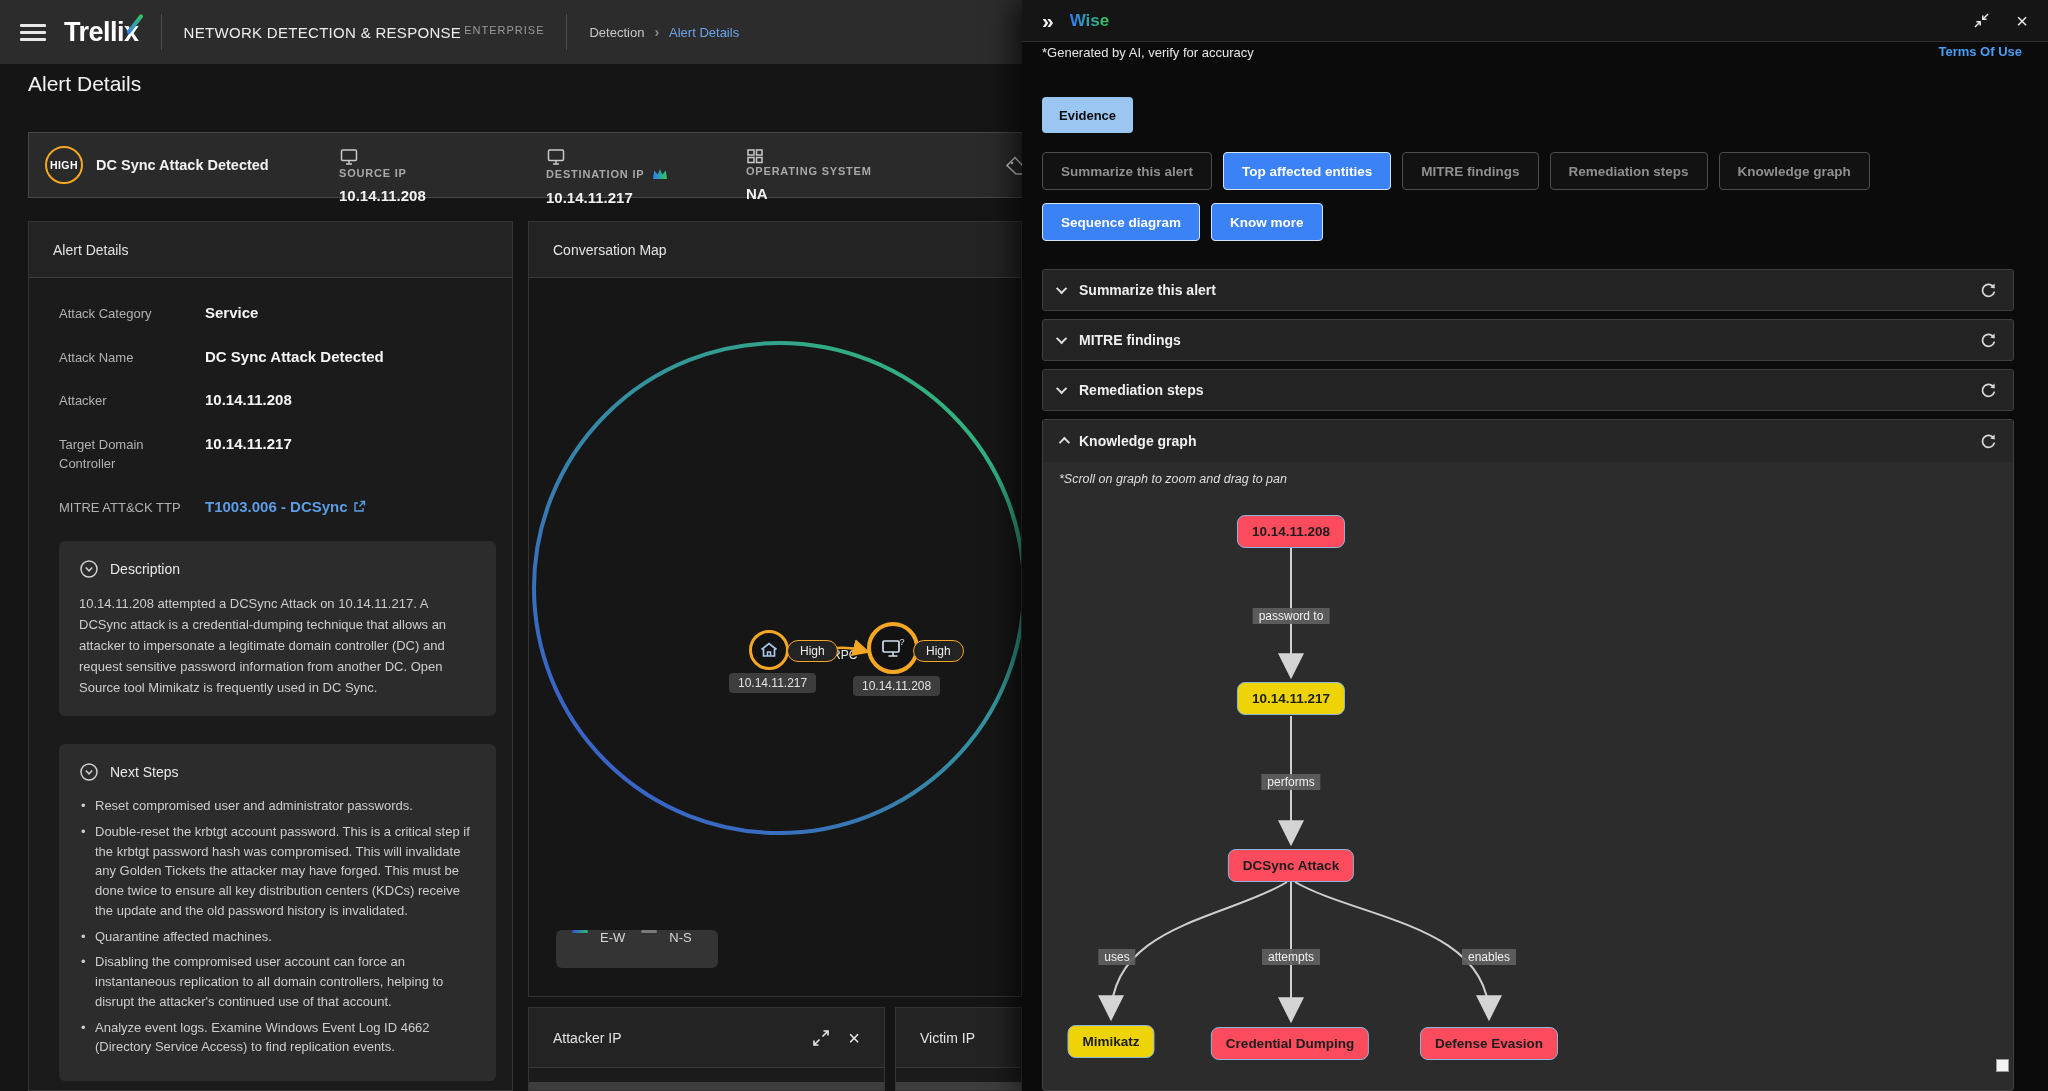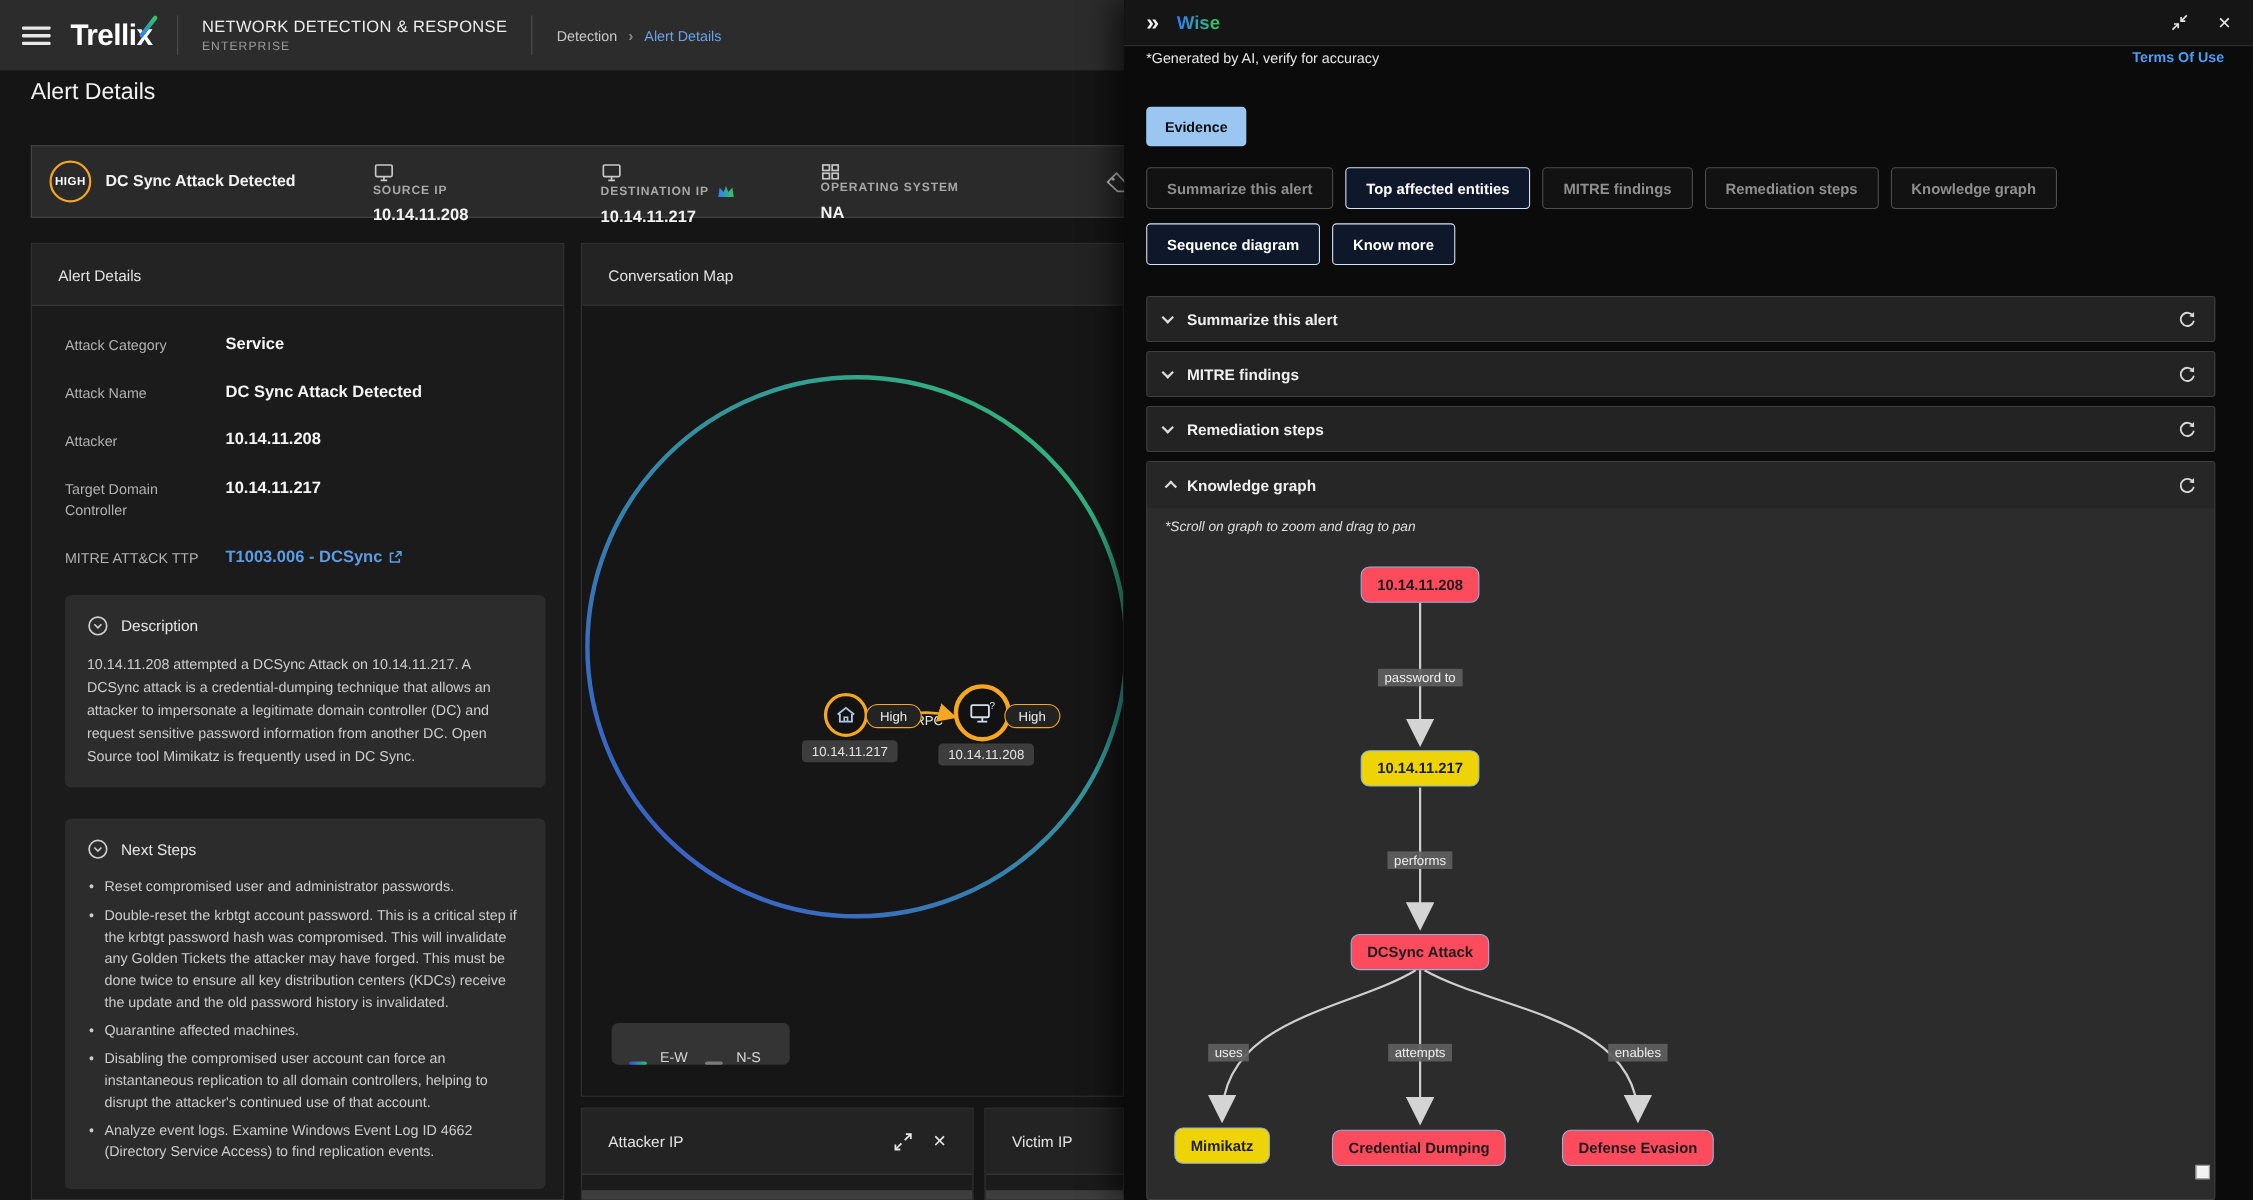--- a/index.html
+++ b/index.html
@@ -12,21 +12,21 @@
   
   .topbar { position:absolute; left:0; top:0; width:2048px; height:64px;
     background:#2c2c2c; display:flex; align-items:center; }
   .hamburger { margin-left:20px; width:26px; cursor:pointer; }
   .hamburger span { display:block; height:3px; background:#e8e8e8; margin:4px 0; border-radius:1px; }
   .logo { margin-left:18px; font-size:27px; font-weight:bold; color:#ffffff; letter-spacing:-0.5px; }
   .logo .lx { position:relative; display:inline-block; }
   .logo .lx::after { content:""; position:absolute; width:3.5px; height:24px; right:2px; top:-5px;
     background:linear-gradient(to top,#2f7df6,#35c759); transform:rotate(38deg); border-radius:2px; }
   .tb-div { width:1px; height:36px; background:#4d4d4d; margin:0 22px; }
-  .product { display:flex; flex-direction:column; gap:3px; }
+  .product { display:flex; flex-direction:row; gap:3px; }
   .product-name { font-size:15px; color:#ededed; letter-spacing:.3px; }
   .product-edition { font-size:11px; color:#9a9a9a; letter-spacing:1px; }
   .breadcrumb { display:flex; align-items:center; gap:10px; font-size:13px; }
   .bc-parent { color:#c9c9c9; cursor:pointer; }
   .bc-chev { color:#8a8a8a; font-weight:bold; font-size:14px; }
   .bc-current { color:#6aa3e8; cursor:pointer; }
 
   .page-title { position:absolute; left:28px; top:72px; font-size:21px; color:#f2f2f2; }
 
   
@@ -68,21 +68,21 @@
   .map-body { position:relative; height:720px; background:#161616; overflow:hidden; }
   .node-circle { position:absolute; border-radius:50%; border:3px solid #f5a623; background:#121212;
     display:flex; align-items:center; justify-content:center; cursor:pointer; }
   .sev-pill { position:absolute; height:22px; padding:0 12px; border:1.5px solid #f5a623; border-radius:11px;
     background:#232323; color:#ececec; font-size:12px; display:flex; align-items:center; }
   .ip-chip { position:absolute; height:20px; padding:0 9px; background:#3d3d3d; border-radius:4px;
     color:#e3e3e3; font-size:12px; display:flex; align-items:center; }
   .protocol-label { position:absolute; left:263px; top:342px; width:80px; text-align:center;
     font-size:12px; color:#e8e8e8;margin-top:28px; }
   .map-legend { position:absolute; left:27px; top:652px; width:162px; height:38px; background:#343434;
-    border-radius:6px; display:flex; align-items:flex-end; gap:12px; padding:0 16px; }
+    border-radius:6px; display:flex; align-items:flex-start; gap:12px; padding:0 16px; }
   .dash { width:16px; height:3px; border-radius:2px; }
   .dash-ew { background:linear-gradient(90deg,#3450d8,#2bbf6e); }
   .dash-ns { background:#7a7a7a; }
   .legend-label { font-size:13px; color:#d6d6d6; margin-right:4px; }
 
   .attacker-card { left:528px; top:1007px; width:357px; height:84px; }
   .victim-card { left:895px; top:1007px; width:127px; height:84px; }
   .attacker-card .card-header, .victim-card .card-header { height:60px; }
   .bottom-strip { position:absolute; left:0; bottom:0; width:100%; height:8px; background:#3d3d3d; }
 
@@ -98,21 +98,21 @@
   .wise-hdr-actions { margin-left:auto; display:flex; align-items:center; gap:26px; }
   .wise-disclaimer { position:absolute; left:20px; top:45px; font-size:13px; color:#e8e8e8; }
   .wise-terms { position:absolute; right:26px; top:44px; font-size:13px; font-weight:bold; color:#4a9ef5; cursor:pointer; }
   .evidence-btn { position:absolute; left:20px; top:97px; height:36px; padding:0 17px; border:none;
     background:#9cc6f2; color:#0c0c0c; font-weight:bold; font-size:13px; border-radius:4px;
     font-family:"Liberation Sans",sans-serif; cursor:pointer; }
   .chips-row { position:absolute; left:20px; display:flex; gap:11px; }
   .chips-row1 { top:152px; } .chips-row2 { top:203px; }
   .chip { height:38px; padding:0 18px; border-radius:4px; background:#121212; border:1px solid #4d4d4d;
     color:#8f8f8f; font-size:13.5px; font-weight:bold; display:flex; align-items:center; cursor:pointer; }
-  .chip.active { border-color:#d6e4f2; color:#ffffff; background:#0f172a; }
+  .chip.active { border-color:#d6e4f2; color:#ffffff; background:#3b82f6; }
 
   .accordion { position:absolute; left:20px; width:972px; height:42px; background:#232323;
     border:1px solid #3f3f3f; border-radius:3px; display:flex; align-items:center;
     padding:0 16px; cursor:pointer; }
   .acc-label { font-size:14px; font-weight:bold; color:#efefef; margin-left:12px; }
   .chev { width:8px; height:8px; border-left:2px solid #dcdcdc; border-bottom:2px solid #dcdcdc; }
   .chev-down { transform:rotate(-45deg) translateY(-2px); }
   .chev-up { transform:rotate(135deg) translateY(-2px); }
   .acc-refresh { margin-left:auto; cursor:pointer; }
 

